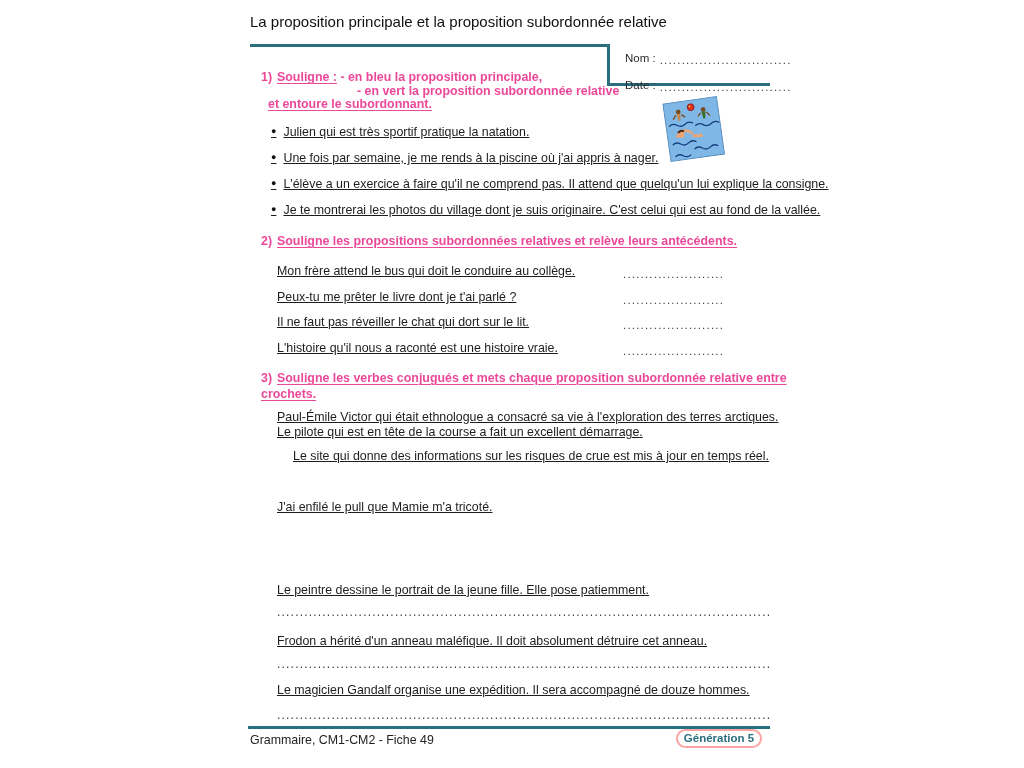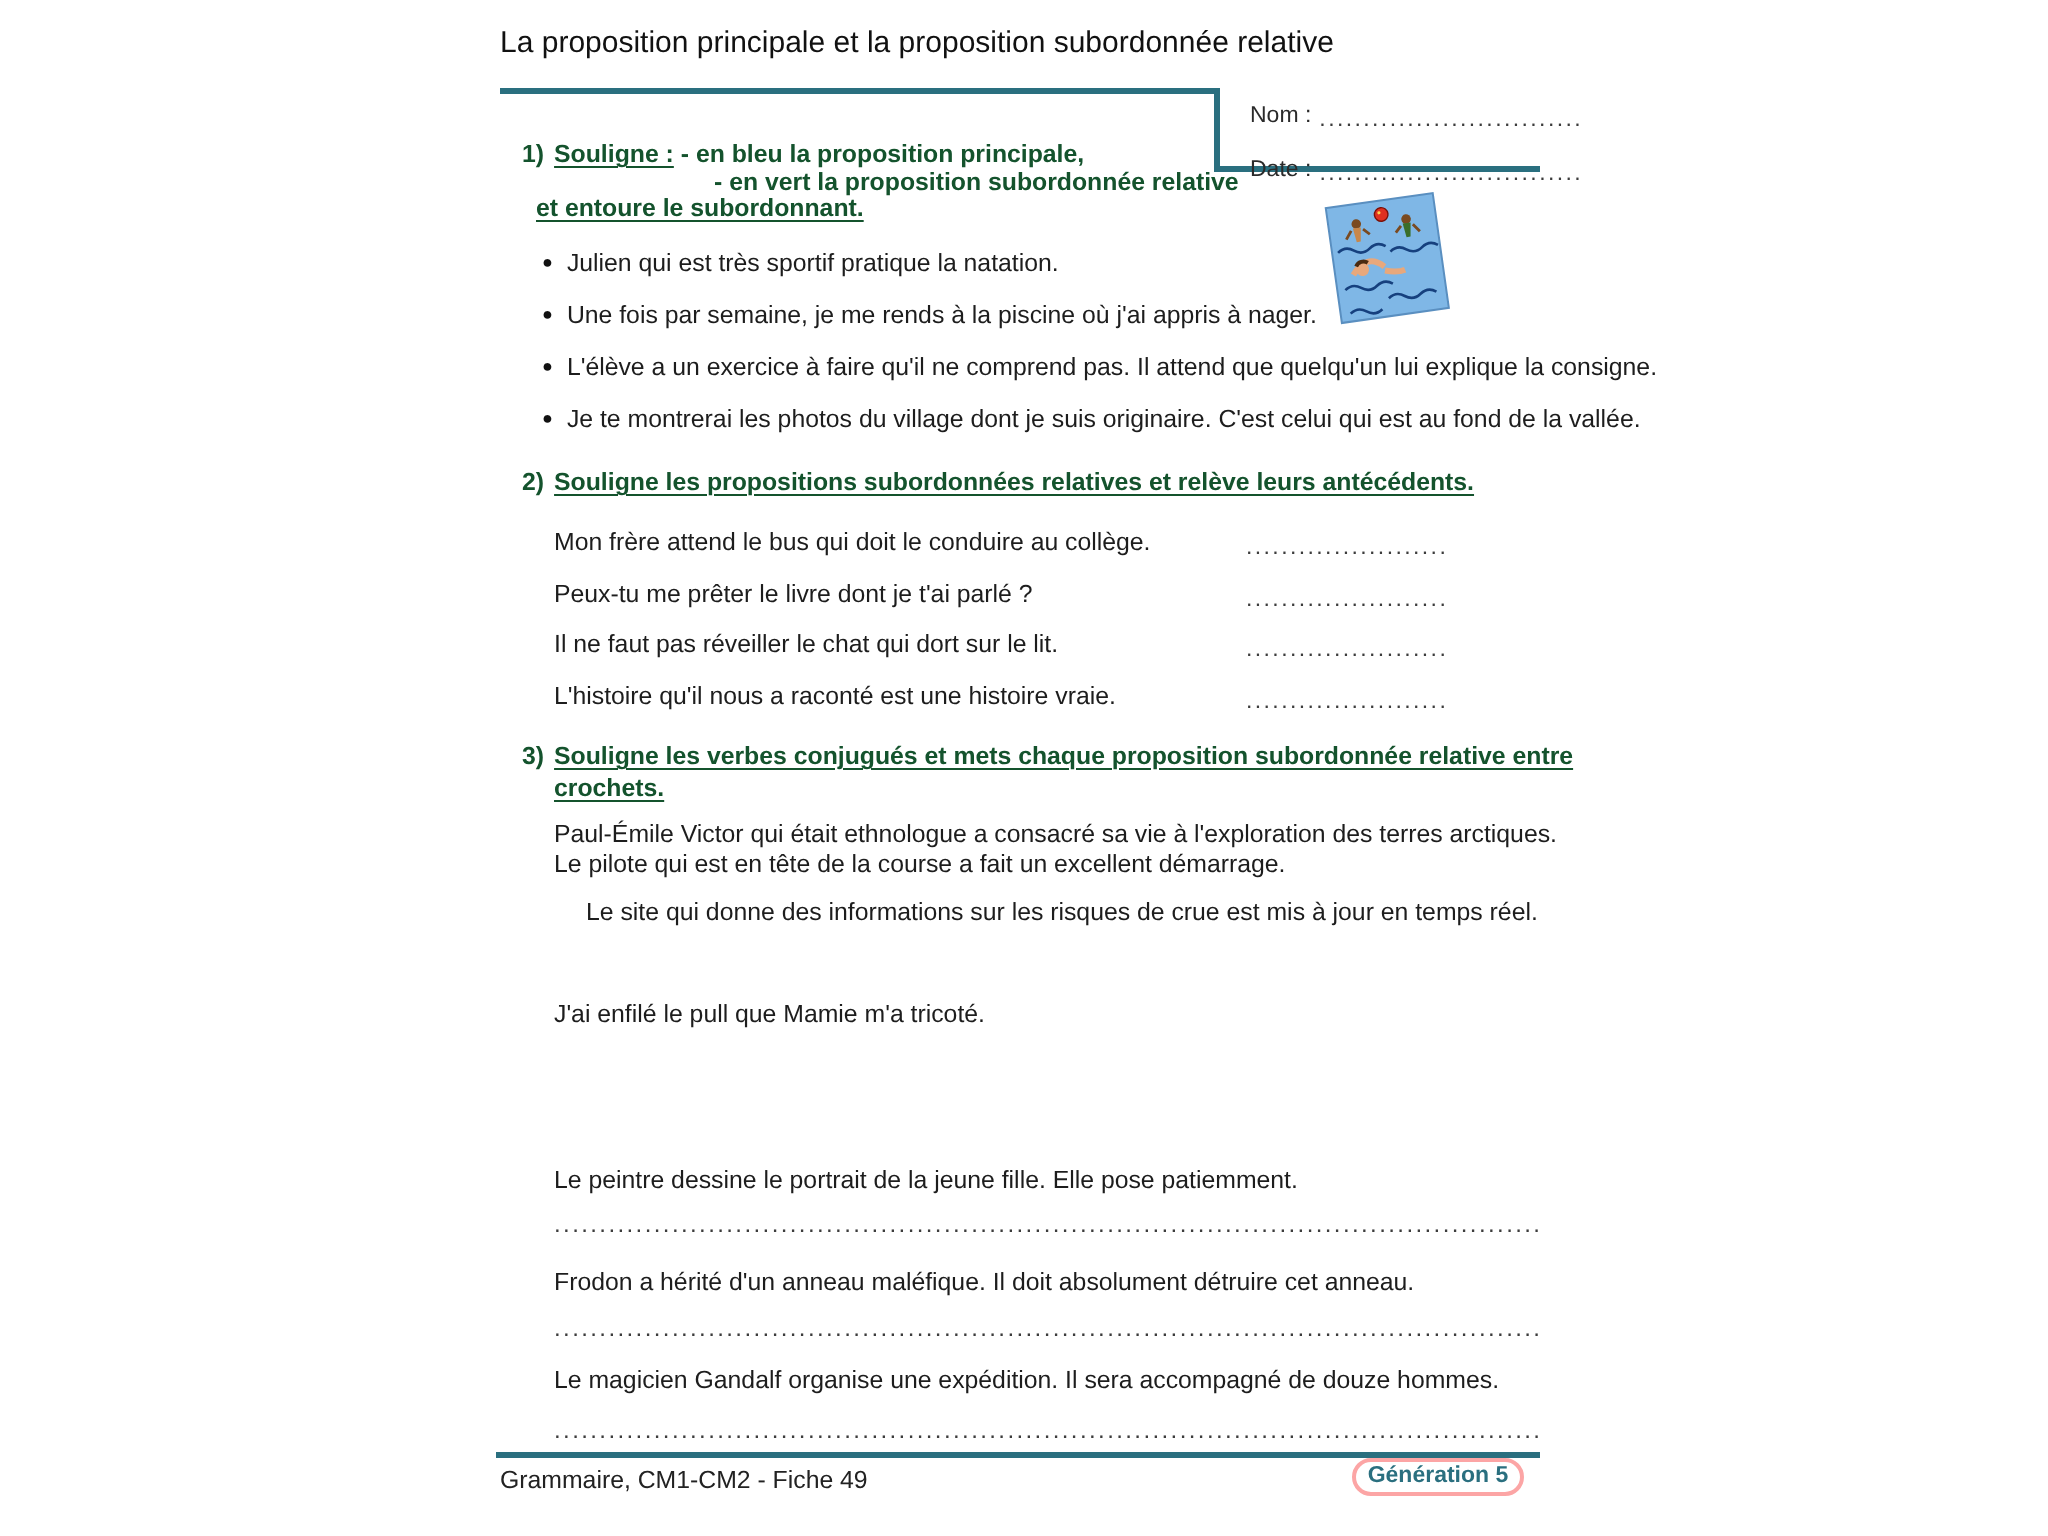--- a/index.html
+++ b/index.html
@@ -4,23 +4,23 @@
 <style>
   html,body { margin:0; padding:0; background:#ffffff; }
   .page {
     position:relative; width:1024px; height:768px; background:#ffffff;
     font-family:"Liberation Sans", sans-serif; color:#1d1d1d; overflow:hidden;
   }
   .abs { position:absolute; }
   .nowrap { white-space:nowrap; }
   .title { font-size:15px; color:#111; }
   .teal-bar { background:#2a6f7f; }
-  .mag { color:#14532d; font-weight:bold; font-size:12.4px; line-height:13.5px; }
+  .mag { color:#ec4899; font-weight:bold; font-size:12.4px; line-height:13.5px; }
   .u { text-decoration:underline; text-decoration-thickness:1.4px; text-underline-offset:2px; }
-  .body-text { font-size:12.4px; line-height:15px; color:#1d1d1d; }
+  .body-text { font-size:12.4px; line-height:15px; color:#1d1d1d;text-decoration:underline; }
   .bullet { font-size:9px; margin-right:7px; vertical-align:1.5px; color:#111; }
   .nd-label { font-size:11.5px; color:#2b2b2b; margin-right:4px; }
   .dots {
     display:inline-block; overflow:hidden; white-space:nowrap; vertical-align:bottom;
     font-size:11.5px; letter-spacing:1.2px; color:#3c3c3c;
   }
   .answer-dots { width:102px; }
   .field-dots { width:132px; }
   .long-dots { width:493px; font-size:12px; }
   .ex-head .num { margin-right:5px; }
@@ -111,21 +111,21 @@
   <div class="abs dots answer-dots" style="left:623px; top:294px;">.............................................</div>
   <div class="abs body-text nowrap" style="left:277px; top:315px;">Il ne faut pas réveiller le chat qui dort sur le lit.</div>
   <div class="abs dots answer-dots" style="left:623px; top:319px;">.............................................</div>
   <div class="abs body-text nowrap" style="left:277px; top:341px;">L'histoire qu'il nous a raconté est une histoire vraie.</div>
   <div class="abs dots answer-dots" style="left:623px; top:345px;">.............................................</div>
 
   <div class="abs mag ex-head" style="left:261px; top:372px;">
     <div class="nowrap">
       <span class="num">3)</span><span class="u">Souligne les verbes conjugués et mets chaque proposition subordonnée relative entre</span>
     </div>
-    <div class="nowrap u" style="margin-left:16px; margin-top:2px;text-decoration:underline;">crochets.</div>
+    <div class="nowrap u" style="margin-left:0; margin-top:2px;text-decoration:underline;">crochets.</div>
   </div>
 
   <div class="abs body-text" style="left:277px; top:410px;">
     <div class="nowrap">Paul-Émile Victor qui était ethnologue a consacré sa vie à l'exploration des terres arctiques.</div>
     <div class="nowrap">Le pilote qui est en tête de la course a fait un excellent démarrage.</div>
   </div>
   <div class="abs body-text nowrap" style="left:265px; top:449px;margin-left:28px;">Le site qui donne des informations sur les risques de crue est mis à jour en temps réel.</div>
   <div class="abs body-text nowrap" style="left:277px; top:500px;">J'ai enfilé le pull que Mamie m'a tricoté.</div>
 
 

